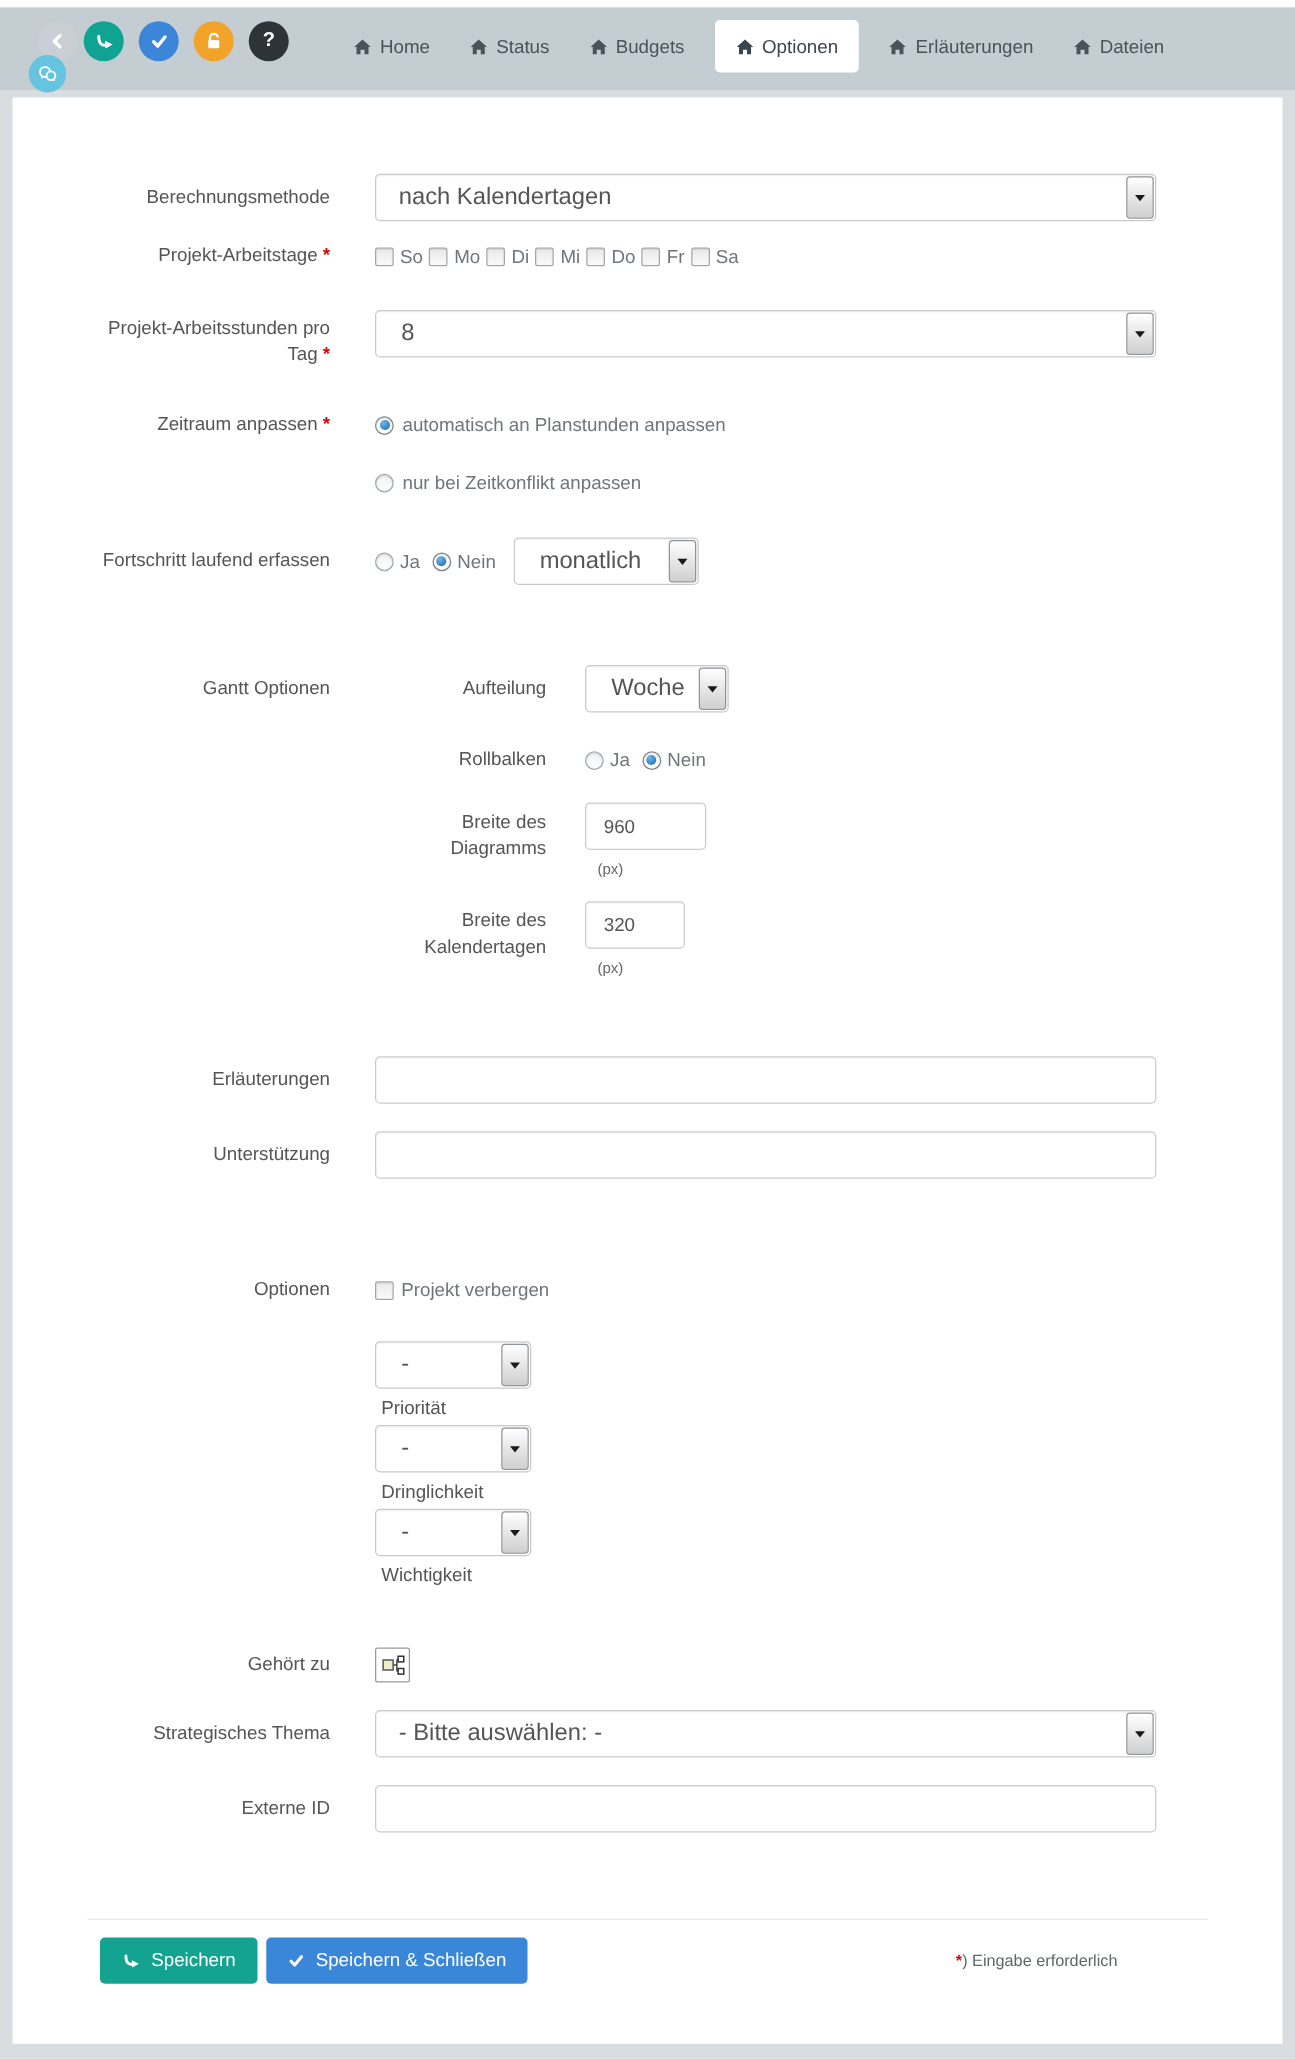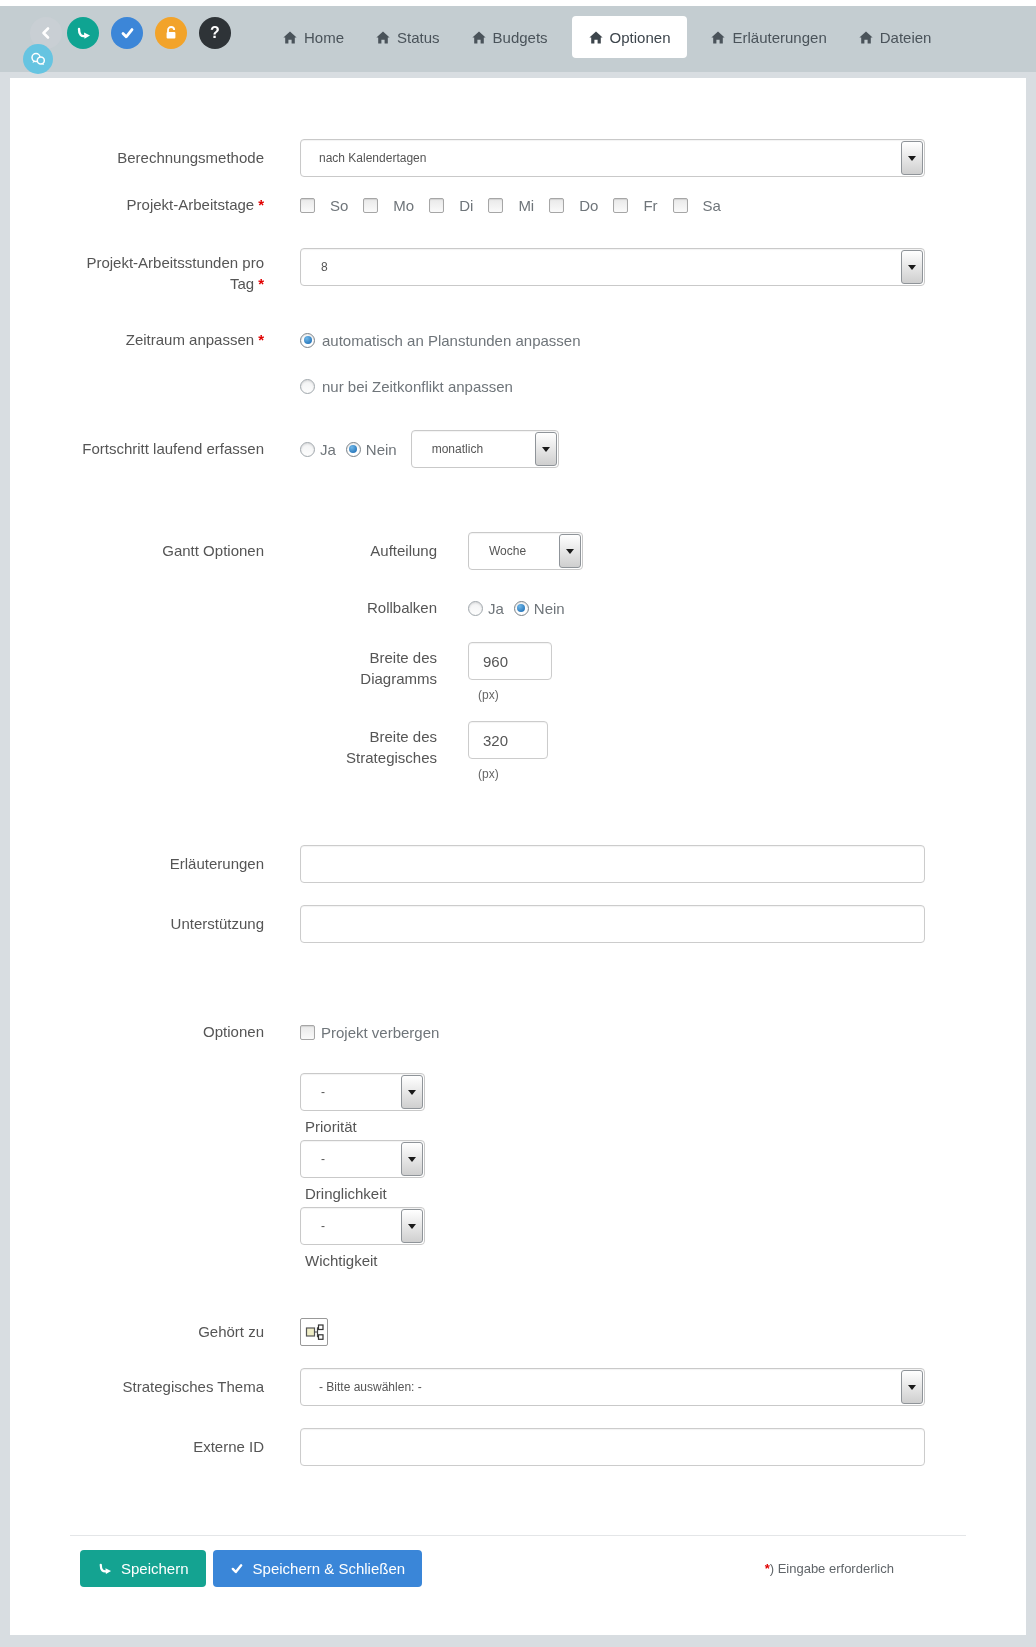--- a/index.html
+++ b/index.html
@@ -43,21 +43,21 @@
     background:#ffffff;
   }
   .row { position:absolute; left:0; display:flex; align-items:flex-start; }
   .lbl { width:254px; text-align:right; color:#555555; font-size:15px; flex:none; }
   .ctl { margin-left:36px; flex:none; }
   .req { color:#e10000; font-weight:bold; margin-left:4px; }
   
   .sel {
     position:relative; background:#fff; border:1px solid #c9c9c9; border-radius:4px;
     height:38px; display:flex; align-items:center; padding-left:18px;
-    font-size:12px; color:#555; box-shadow:inset 0 1px 1px rgba(0,0,0,0.05);
+    font-size:19px; color:#555; box-shadow:inset 0 1px 1px rgba(0,0,0,0.05);
     cursor:pointer;
   }
   .sel .arrow-btn {
     position:absolute; top:1px; right:1px; bottom:1px; width:22px;
     background:linear-gradient(180deg,#ffffff,#cfcfcf);
     border:1px solid #8f9499; border-radius:3px;
     display:flex; align-items:center; justify-content:center;
   }
   .tri { width:0; height:0; border-left:4px solid transparent; border-right:4px solid transparent; border-top:5px solid #1a1a1a; }
   .w-big { width:625px; }
@@ -199,21 +199,21 @@
         <span>nach Kalendertagen</span>
         <span class="arrow-btn">
             <span class="tri"></span>
           </span>
       </div>
     </div>
   </div>
 
   <div class="row" style="top:117px; align-items:center;">
     <div class="lbl" style="line-height:20px;"><span>Projekt-Arbeitstage</span><span class="req">*</span></div>
-    <div class="ctl" style="display:flex; align-items:center; gap:15px;">
+    <div class="ctl" style="display:flex; align-items:center; gap:5px;">
       <span class="cb"></span>
         <span class="gray-txt">So</span>
       <span class="cb"></span>
         <span class="gray-txt">Mo</span>
       <span class="cb"></span>
         <span class="gray-txt">Di</span>
       <span class="cb"></span>
         <span class="gray-txt">Mi</span>
       <span class="cb"></span>
         <span class="gray-txt">Do</span>
@@ -291,28 +291,28 @@
           <span class="radio sel-on"></span>
           <span class="gray-txt" style="margin-left:5px;">Nein</span>
         </div>
       </div>
       <div class="subrow" style="margin-top:24px;">
         <div class="slbl" style="line-height:21px; padding-top:5px;">
           <span>Breite des</span><br>
           <span>Diagramms</span>
         </div>
         <div class="sctl">
-          <input class="inp" style="width: 84px;" value="960">
+          <input class="inp" style="width: 97px;" value="960">
           <div class="unit">(px)</div>
         </div>
       </div>
       <div class="subrow" style="margin-top:19px;">
         <div class="slbl" style="line-height:21px; padding-top:5px;">
           <span>Breite des</span><br>
-          <span>Strategisches</span>
+          <span>Kalendertagen</span>
         </div>
         <div class="sctl">
           <input class="inp" style="width: 80px;" value="320">
           <div class="unit">(px)</div>
         </div>
       </div>
     </div>
   </div>
 
   <div class="row" style="top:767px;">

